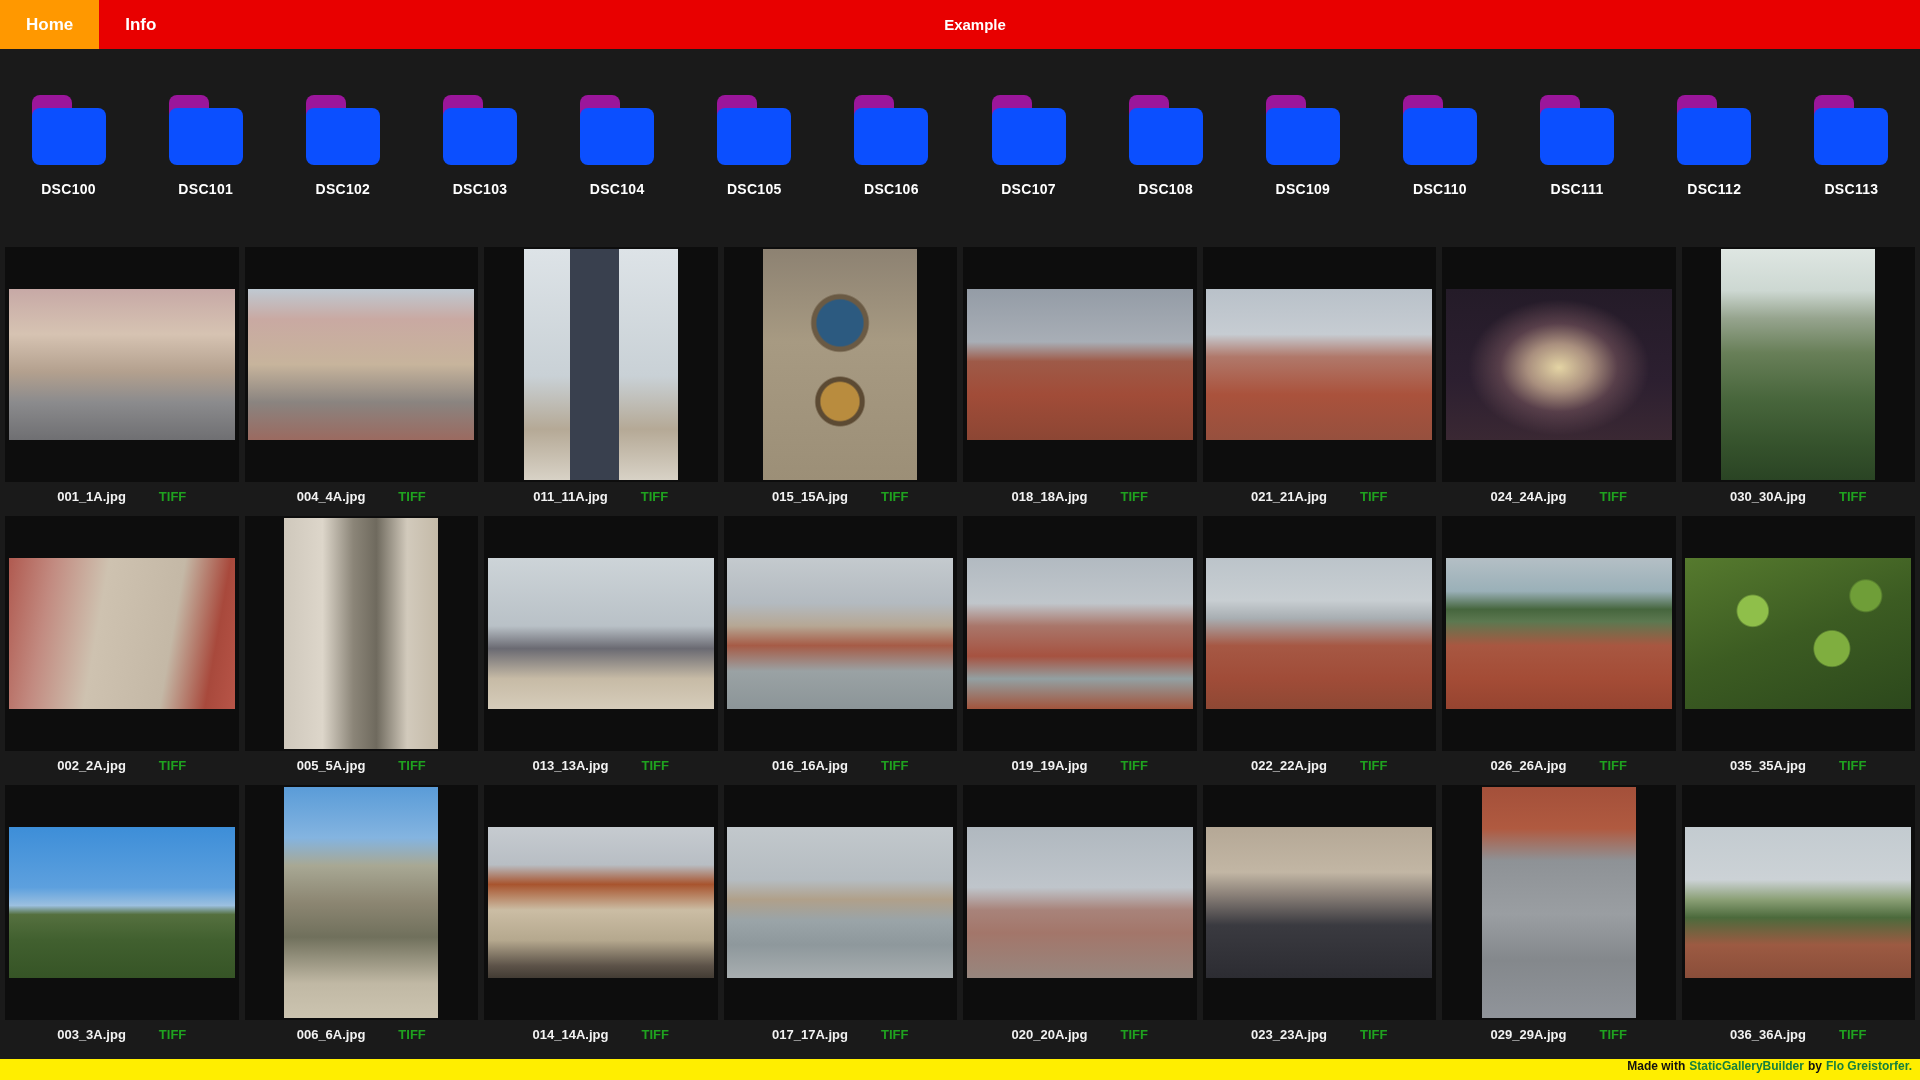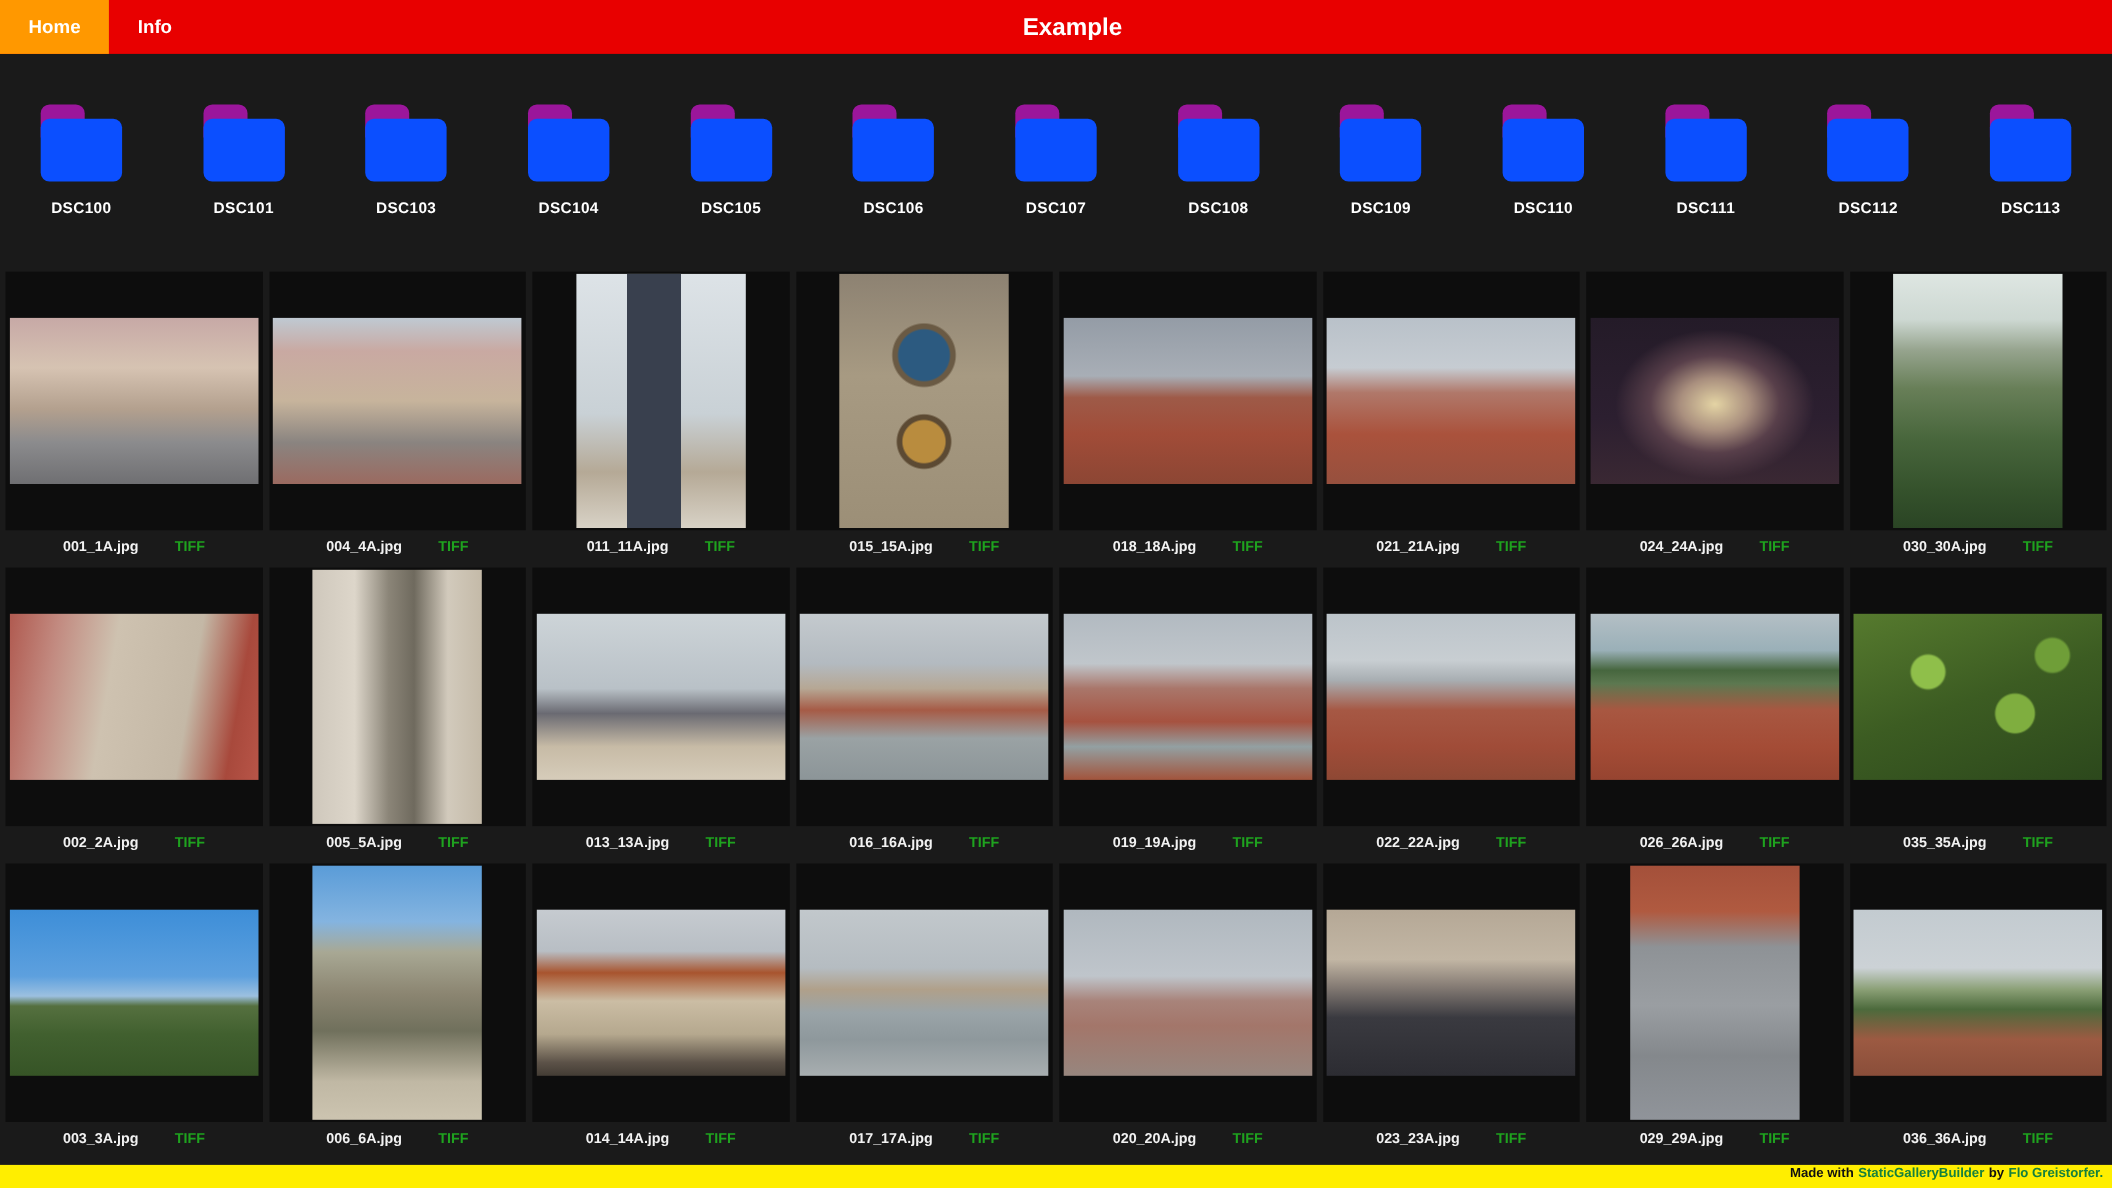--- a/index.html
+++ b/index.html
@@ -23,21 +23,21 @@
   .nav-item {
     display:flex; align-items:center;
     padding:0 26px;
     color:#fff; font-weight:bold; font-size:17px;
     text-decoration:none; cursor:pointer;text-align:right;
   }
   .nav-item.active { background:#ff9800; }
   .nav-title {
     position:absolute; inset:0;
     display:flex; align-items:center; justify-content:center;
-    color:#fff; font-weight:bold; font-size:22px;
+    color:#fff; font-weight:bold; font-size:15px;
     pointer-events:none;
     padding-left:30px;
   }
 
   
   .folder-row {
     flex:0 0 auto;
     display:flex;
     padding-top:46px;
   }
@@ -130,20 +130,27 @@
         <span class="ftab"></span>
         <span class="fbody"></span>
       </div>
       <div class="folder-label">DSC101</div>
     </div>
     <div class="folder">
       <div class="folder-icon">
         <span class="ftab"></span>
         <span class="fbody"></span>
       </div>
+      <div class="folder-label">DSC102</div>
+    </div>
+    <div class="folder">
+      <div class="folder-icon">
+        <span class="ftab"></span>
+        <span class="fbody"></span>
+      </div>
       <div class="folder-label">DSC103</div>
     </div>
     <div class="folder">
       <div class="folder-icon">
         <span class="ftab"></span>
         <span class="fbody"></span>
       </div>
       <div class="folder-label">DSC104</div>
     </div>
     <div class="folder">

